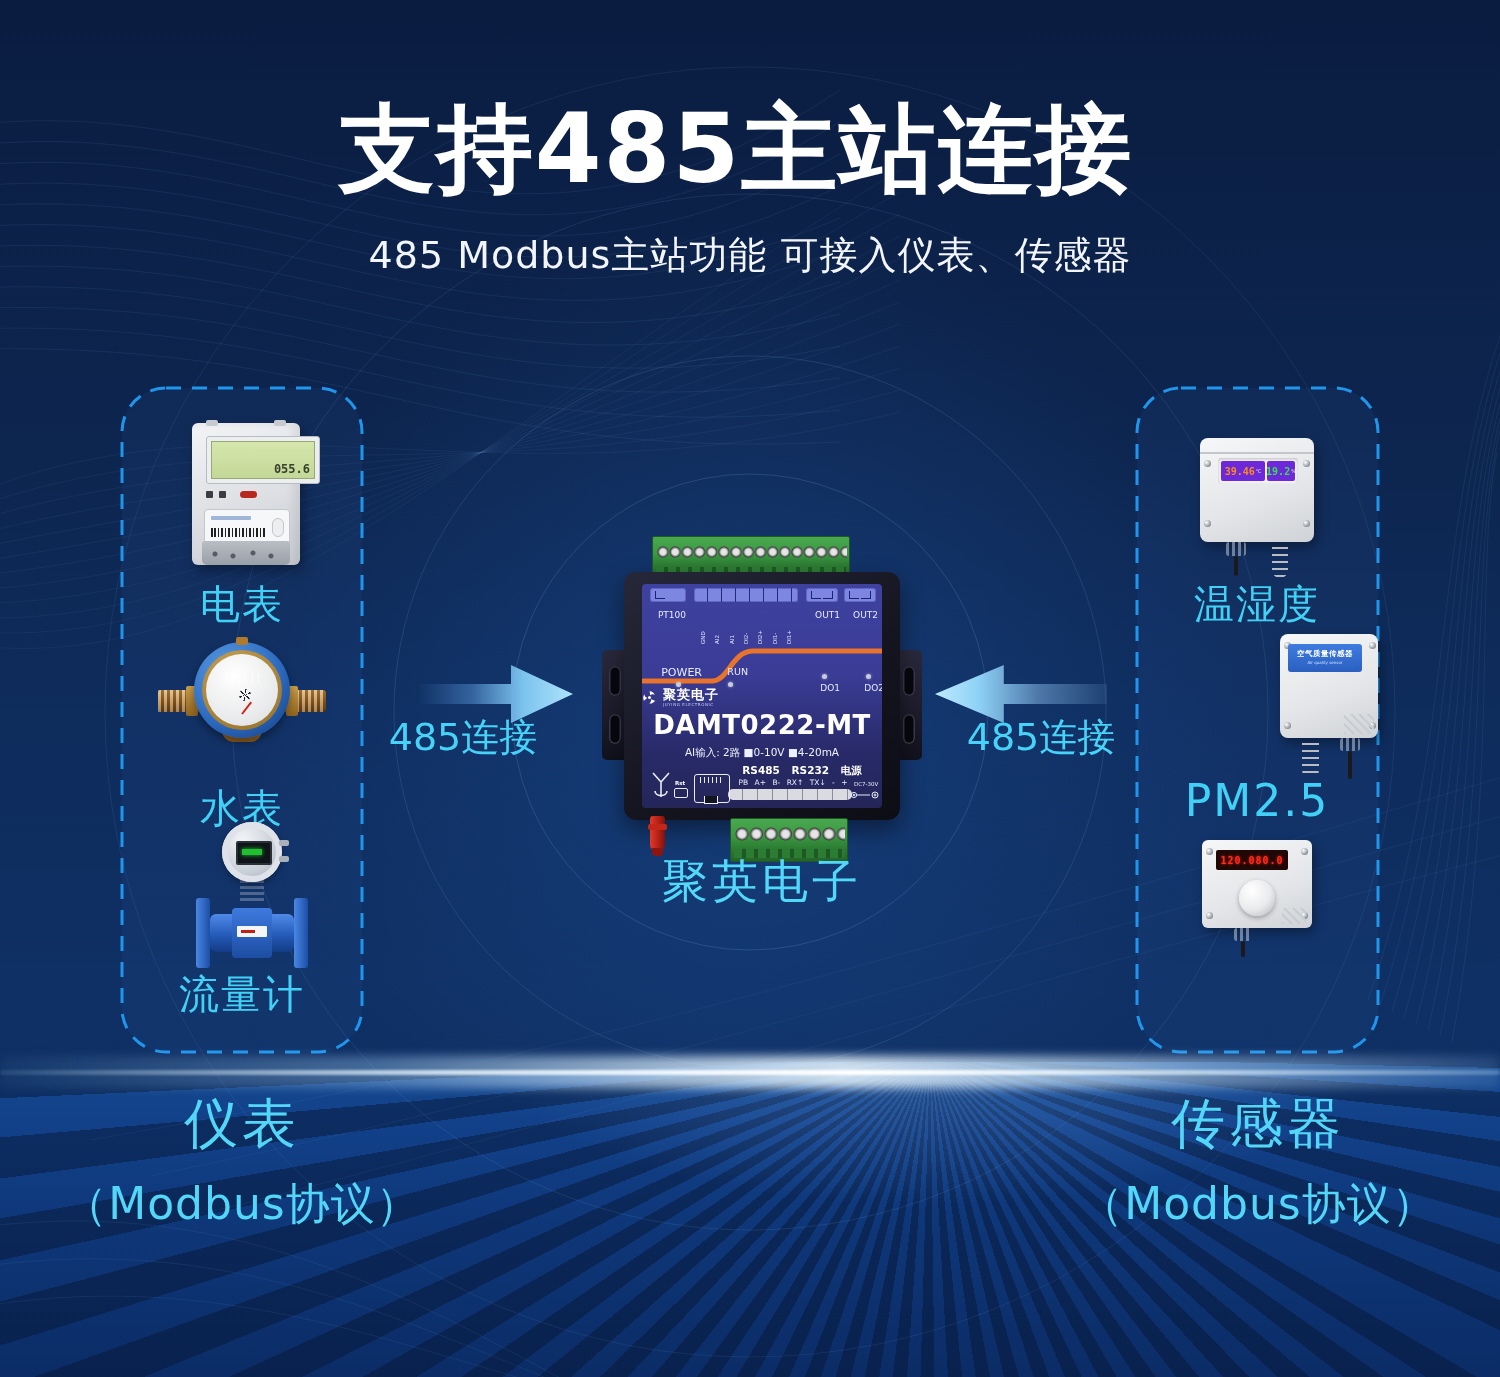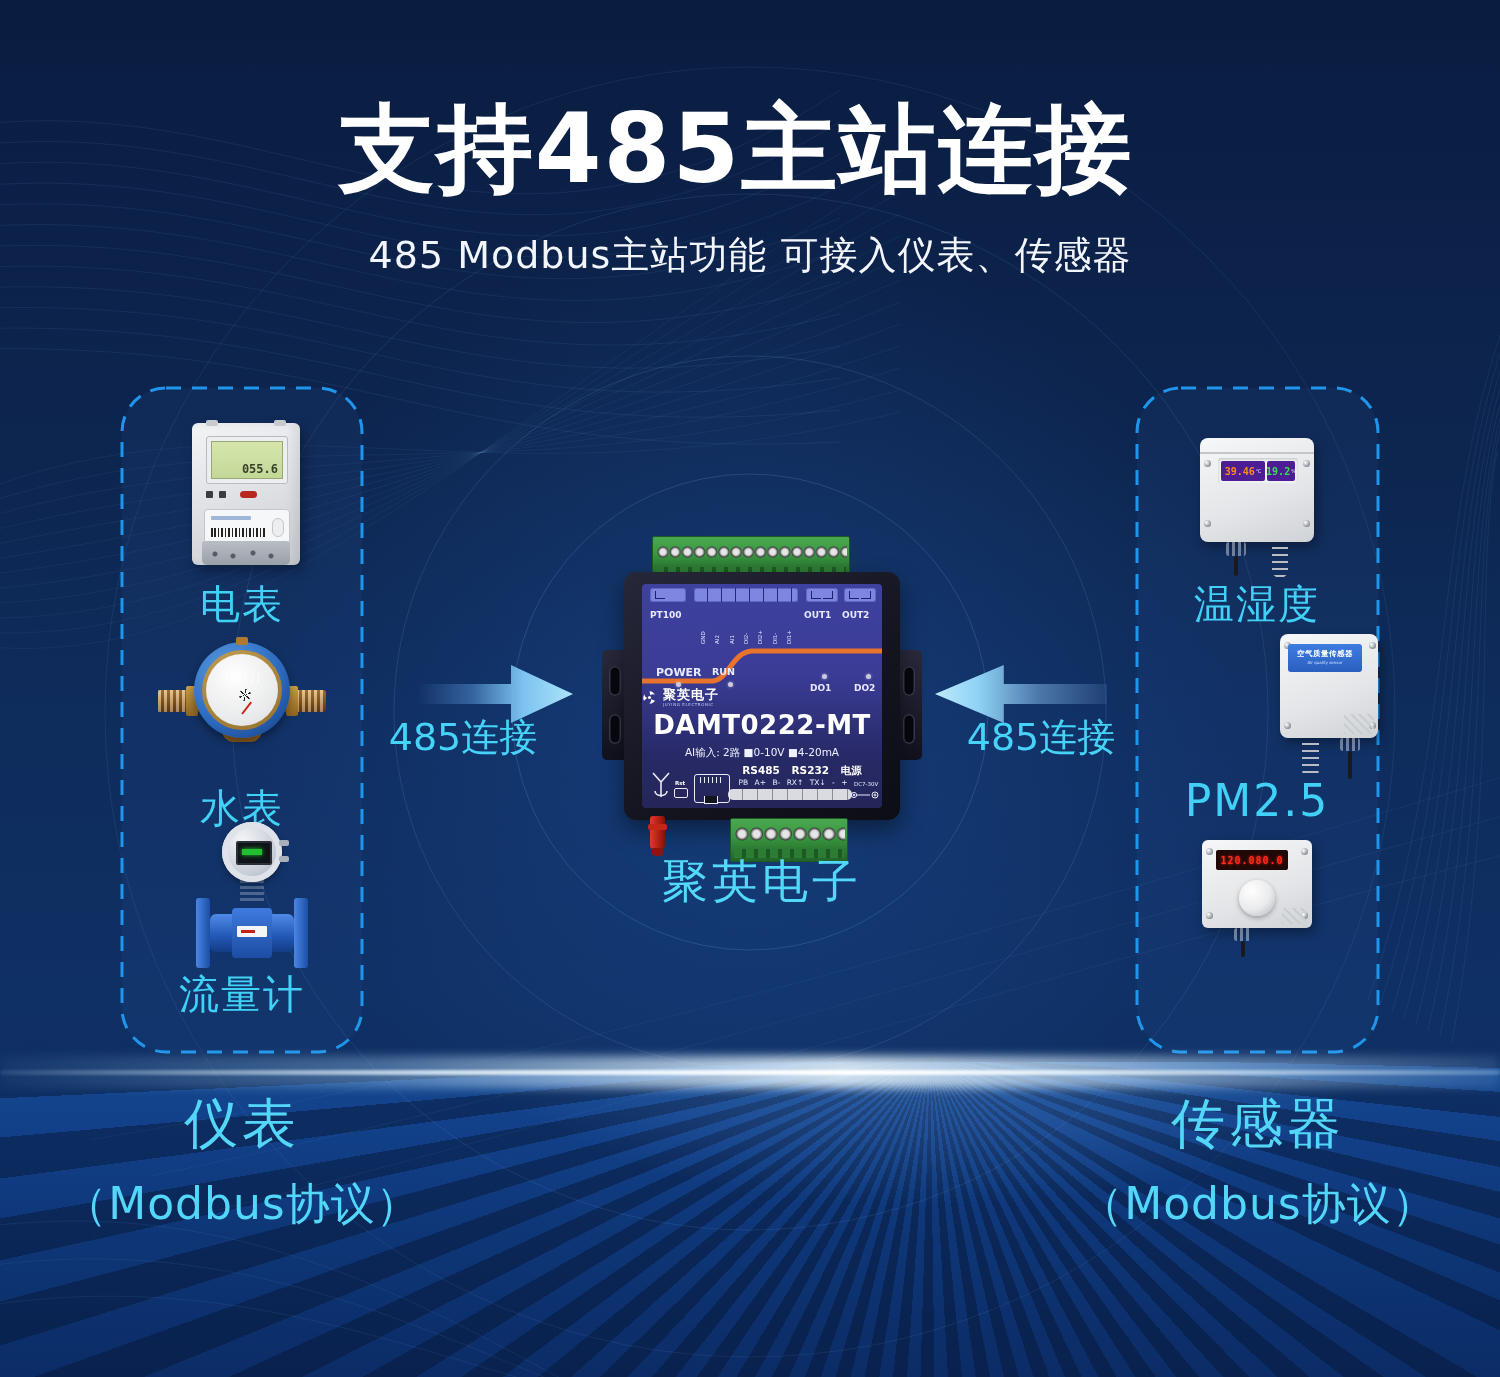--- a/index.html
+++ b/index.html
@@ -53,21 +53,21 @@
   .hole{position:absolute;left:7px;width:12px;height:30px;border-radius:6px;background:#07070f;box-shadow:inset 0 0 0 1.5px #3a3a4e;}
   .m-body{left:22px;top:52px;width:276px;height:248px;border-radius:12px;
     background:linear-gradient(145deg,#262739 0%,#14141f 60%,#0d0d16 100%);
     box-shadow:0 10px 24px rgba(0,0,0,.45);}
   .m-face{left:40px;top:64px;width:240px;height:224px;border-radius:4px;overflow:hidden;
     background:linear-gradient(180deg,#3f41a0 0%,#3a3c96 40%,#31337f 58%,#282a68 76%,#242659 100%);}
   .chip{position:absolute;top:4px;height:14px;background:#7d86e0;border-radius:3px;box-shadow:inset 0 0 0 1px rgba(40,50,140,.35);}
   .chip.mid{background-image:repeating-linear-gradient(90deg,transparent 0 12.8px,rgba(25,32,110,.9) 12.8px 14px);}
   .chip .gl{position:absolute;left:5px;top:3px;width:9px;height:7px;border-left:1.5px solid #1c2270;border-bottom:1.5px solid #1c2270;}
   .chip .gr{position:absolute;right:5px;top:3px;width:9px;height:7px;border-right:1.5px solid #1c2270;border-bottom:1.5px solid #1c2270;}
-  .m-slbl{position:absolute;color:#e6eaff;font-weight:bold;text-align:left;}
+  .m-slbl{position:absolute;color:#e6eaff;font-weight:normal;text-align:right;}
   .pinlbls{position:absolute;left:52px;top:24px;width:104px;height:36px;display:flex;justify-content:space-between;padding:0 6px;box-sizing:border-box;}
   .pinlbls span{writing-mode:vertical-rl;transform:rotate(180deg);font-size:5.5px;color:#dfe4ff;}
   .led{position:absolute;width:5px;height:5px;border-radius:50%;background:#c9ccd8;box-shadow:0 0 3px rgba(255,255,255,.5);}
   .logo-row{position:absolute;left:0;right:0;top:104px;display:flex;justify-content:flex-start;align-items:center;gap:6px;}
   .brand{font-size:13px;font-weight:bold;color:#fff;letter-spacing:1px;line-height:1;}
   .brand-en{font-size:4px;color:#c9d0ff;letter-spacing:.6px;margin-top:2px;line-height:1;}
   .model{position:absolute;left:0;right:0;top:126px;text-align:center;font-size:26px;font-weight:bold;color:#fff;letter-spacing:.5px;}
   .spec{position:absolute;left:0;right:0;top:162px;text-align:center;font-size:10.5px;color:#eef1ff;}
   .ports{position:absolute;left:88px;right:8px;top:180px;text-align:center;font-size:10.5px;font-weight:bold;color:#fff;word-spacing:8px;}
   .pins{position:absolute;left:84px;right:22px;top:194px;text-align:center;font-size:7.5px;color:#e8ebff;word-spacing:4px;}
@@ -85,21 +85,21 @@
     background:linear-gradient(90deg,#e0392a,#b01f14 60%,#7e130b);}
   .sma:before{content:"";position:absolute;left:-2px;top:8px;width:19px;height:6px;background:#c22718;border-radius:2px;}
   .sma:after{content:"";position:absolute;left:2px;bottom:-6px;width:11px;height:8px;background:#8f1410;border-radius:0 0 4px 4px;}
 
   
   .meter-e{left:192px;top:423px;width:108px;height:142px;}
   .me-body{position:absolute;inset:0;border-radius:6px;
     background:linear-gradient(160deg,#f3f4f6 0%,#dfe1e5 50%,#c9ccd2 100%);
     box-shadow:3px 5px 12px rgba(0,0,0,.35), inset -6px 0 10px rgba(0,0,0,.08);}
   .me-tab{position:absolute;top:-3px;width:12px;height:6px;background:#c7cacf;border-radius:2px;}
-  .me-lcdframe{position:absolute;left:14px;top:13px;width:80px;height:46px;background:#eceff0;border:1px solid #b8bcc2;border-radius:3px;}
+  .me-lcdframe{position:absolute;left:14px;top:13px;width:80px;height:46px;background:#eceff0;border:1px solid #b8bcc2;border-radius:3px;padding-left:32px;}
   .me-lcd{position:absolute;inset:4px;background:linear-gradient(180deg,#d6e6ac,#c3d897);border:1px solid #9aa878;
     display:flex;align-items:flex-end;justify-content:flex-end;padding:2px 4px;box-sizing:border-box;
     font-family:"DejaVu Sans Mono","Liberation Mono",monospace;font-size:12px;color:#37412a;font-weight:bold;}
   .me-btnrow{position:absolute;left:14px;top:66px;width:80px;height:10px;display:flex;align-items:center;gap:6px;}
   .me-btn{width:7px;height:7px;background:#3a3d42;border-radius:1px;}
   .me-btn.red{width:17px;height:7px;background:#b8281e;border-radius:4px;margin-left:8px;}
   .me-plate{position:absolute;left:12px;top:86px;width:84px;height:34px;background:#f6f7f8;border:1px solid #c3c6cb;border-radius:4px;}
   .me-barcode{position:absolute;left:6px;top:18px;width:56px;height:9px;
     background:repeating-linear-gradient(90deg,#222 0 1.5px,transparent 1.5px 3.5px);}
   .me-blueline{position:absolute;left:6px;top:6px;width:40px;height:4px;background:#9fb6d8;border-radius:1px;}
@@ -162,21 +162,21 @@
   .probe{position:absolute;border-radius:4px 4px 8px 8px;
     background:linear-gradient(90deg,#ffffff,#d8dbdf);
     background-image:repeating-linear-gradient(180deg,transparent 0 5px,#b9bdc3 5px 7px);}
   .gland{position:absolute;border-radius:3px;background:linear-gradient(180deg,#c8cbd0,#8f949b);
     background-image:repeating-linear-gradient(90deg,rgba(255,255,255,.4) 0 3px,transparent 3px 6px);}
   .cable{position:absolute;background:#1a1a1e;border-radius:2px;}
   .sens-t{left:1196px;top:434px;width:122px;height:142px;}
   .st-box{left:4px;top:4px;width:114px;height:104px;}
   .st-seam{position:absolute;left:4px;top:18px;width:114px;height:2px;background:#c3c6cb;}
   .st-disp{position:absolute;left:22px;top:24px;width:80px;height:26px;background:#f0f1f3;border-radius:3px;box-shadow:inset 0 1px 3px rgba(0,0,0,.2);}
-  .st-win{position:absolute;top:3px;height:20px;background:#4c1d95;border-radius:2px;display:flex;align-items:center;justify-content:center;gap:1px;}
+  .st-win{position:absolute;top:3px;height:20px;background:#6d28d9;border-radius:2px;display:flex;align-items:center;justify-content:center;gap:1px;}
   .st-win .v{font-family:"DejaVu Sans Mono","Liberation Mono",monospace;font-weight:bold;font-size:10px;}
   .st-win .u{font-size:5px;color:#e8e8e8;}
   .sens-p{left:1276px;top:628px;width:108px;height:152px;}
   .sp-box{left:4px;top:6px;width:98px;height:104px;}
   .sp-head{position:absolute;left:12px;top:16px;width:74px;height:28px;border-radius:3px;text-align:center;
     background:linear-gradient(180deg,#3f7ce0,#2a5fc0);}
   .sp-head .t1{font-size:7.5px;font-weight:bold;color:#fff;margin-top:5px;letter-spacing:.5px;}
   .sp-head .t2{font-size:4px;color:#cfe0ff;margin-top:1px;}
   .sens-l{left:1200px;top:836px;width:114px;height:128px;}
   .sl-box{left:2px;top:4px;width:110px;height:88px;border-radius:6px;}

